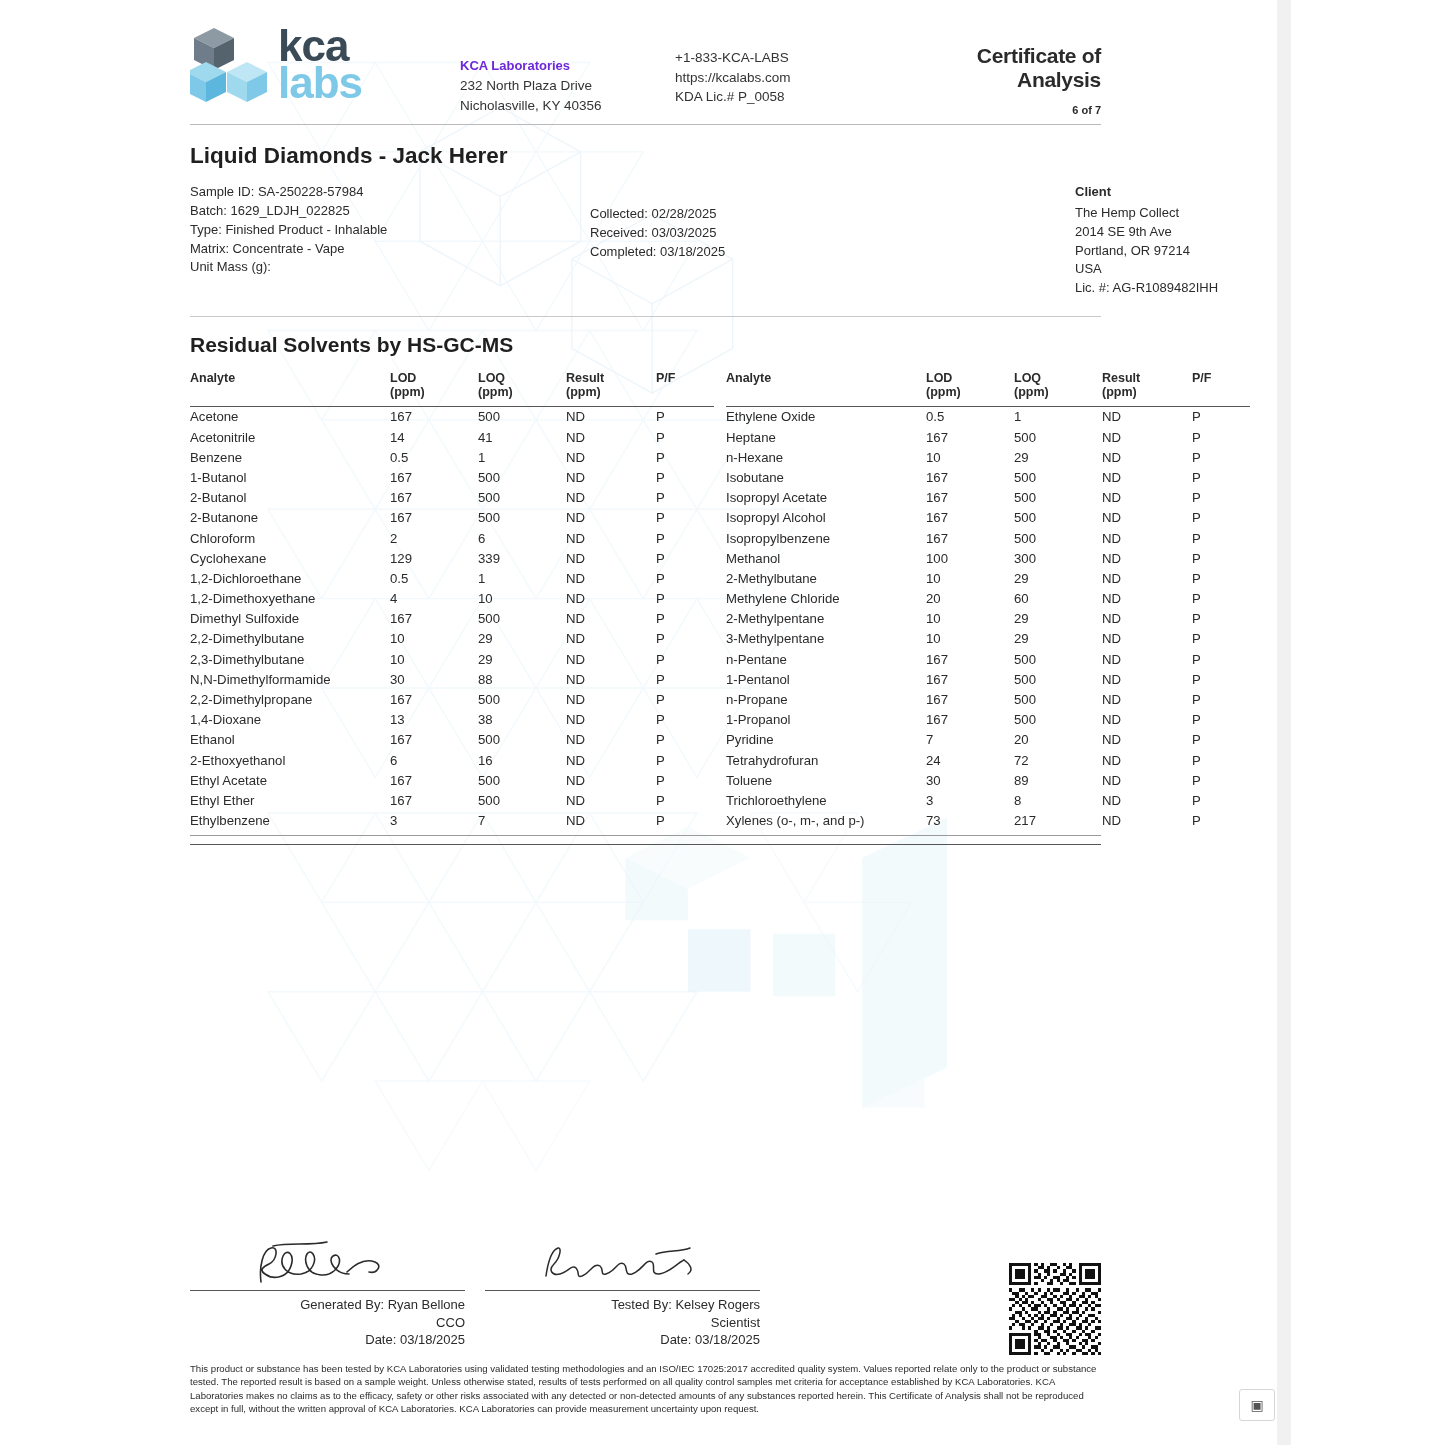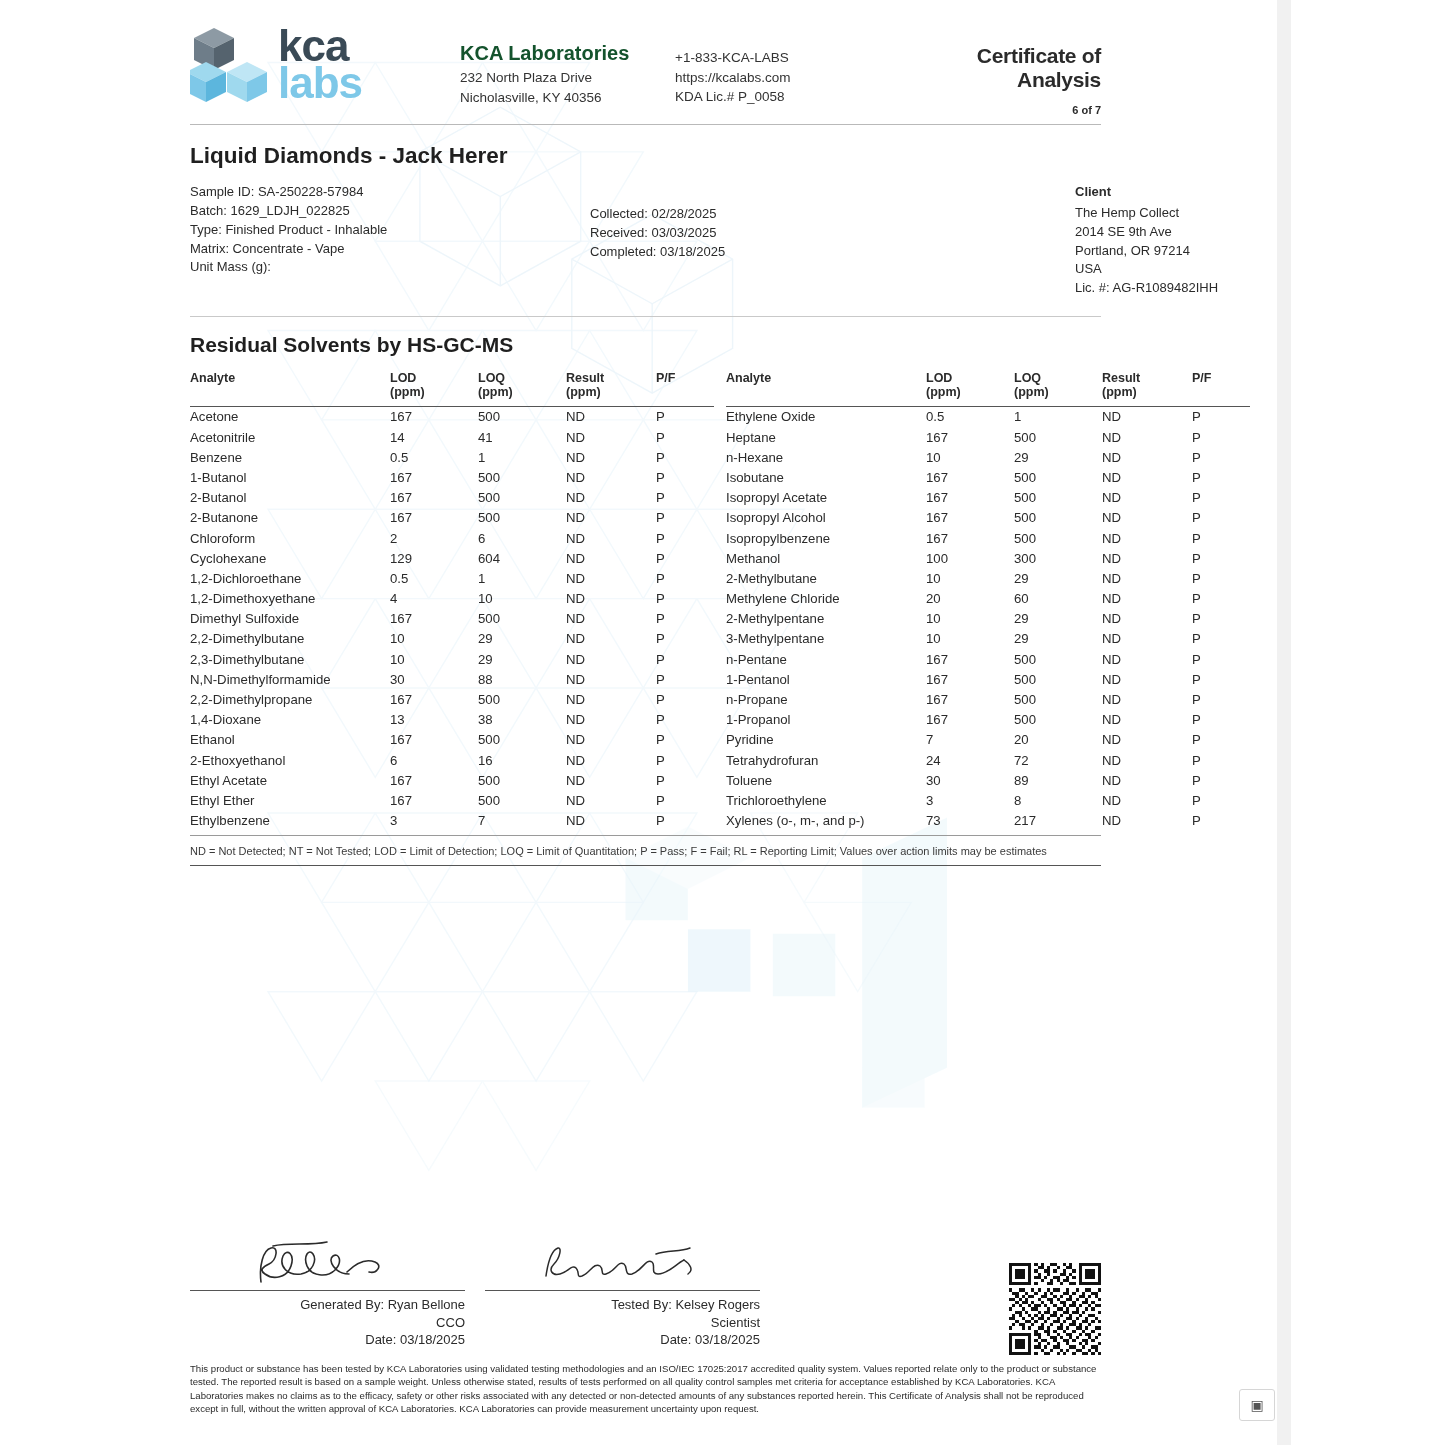--- a/index.html
+++ b/index.html
@@ -69,23 +69,24 @@
     font-size: 44px;
     color: #7ec8e8;
     display: block;
   }
   .lab-info {
     flex: 0 0 215px;
     padding-top: 16px;
   }
   .lab-name {
     font-weight: bold;
-    font-size: 20px;
-    color: #14532d;
+    font-size: 13px;
+    color: #6d28d9;
     margin-bottom: 3px;
+    margin-top: 16px;
   }
   .lab-line {
     font-size: 13.5px;
     color: #333;
     line-height: 1.45;
   }
   .lab-contact {
     flex: 0 0 250px;
     padding-top: 22px;
   }
@@ -501,21 +502,21 @@
             <tr>
               <td class="">Chloroform</td>
               <td class="v-muted">2</td>
               <td class="v-muted">6</td>
               <td class="">ND</td>
               <td class="v-pass">P</td>
             </tr>
             <tr>
               <td class="">Cyclohexane</td>
               <td class="v-muted">129</td>
-              <td class="v-muted">604</td>
+              <td class="v-muted">339</td>
               <td class="">ND</td>
               <td class="v-pass">P</td>
             </tr>
             <tr>
               <td class="">1,2-Dichloroethane</td>
               <td class="v-muted">0.5</td>
               <td class="v-muted">1</td>
               <td class="">ND</td>
               <td class="v-pass">P</td>
             </tr>
@@ -779,21 +780,20 @@
               <td class="v-muted">217</td>
               <td class="">ND</td>
               <td class="v-pass">P</td>
             </tr>
           </tbody>
       </table>
 
     </div>
 
     <div class="table-bottom-rule"></div>
-    <div class="footnote">ND = Not Detected; NT = Not Tested; LOD = Limit of Detection; LOQ = Limit of Quantitation; P = Pass; F = Fail; RL = Reporting Limit; Values over action limits may be estimates</div>
     <hr class="footnote-rule">
 
   </div>
 
   <div class="sig-area">
 
     <div class="sig-box">
       <div class="sig-script">
         <svg width="170" height="48" viewBox="0 0 170 48" xmlns="http://www.w3.org/2000/svg">
           <g fill="none" stroke="#2b2b2b" stroke-width="1.6" stroke-linecap="round">

